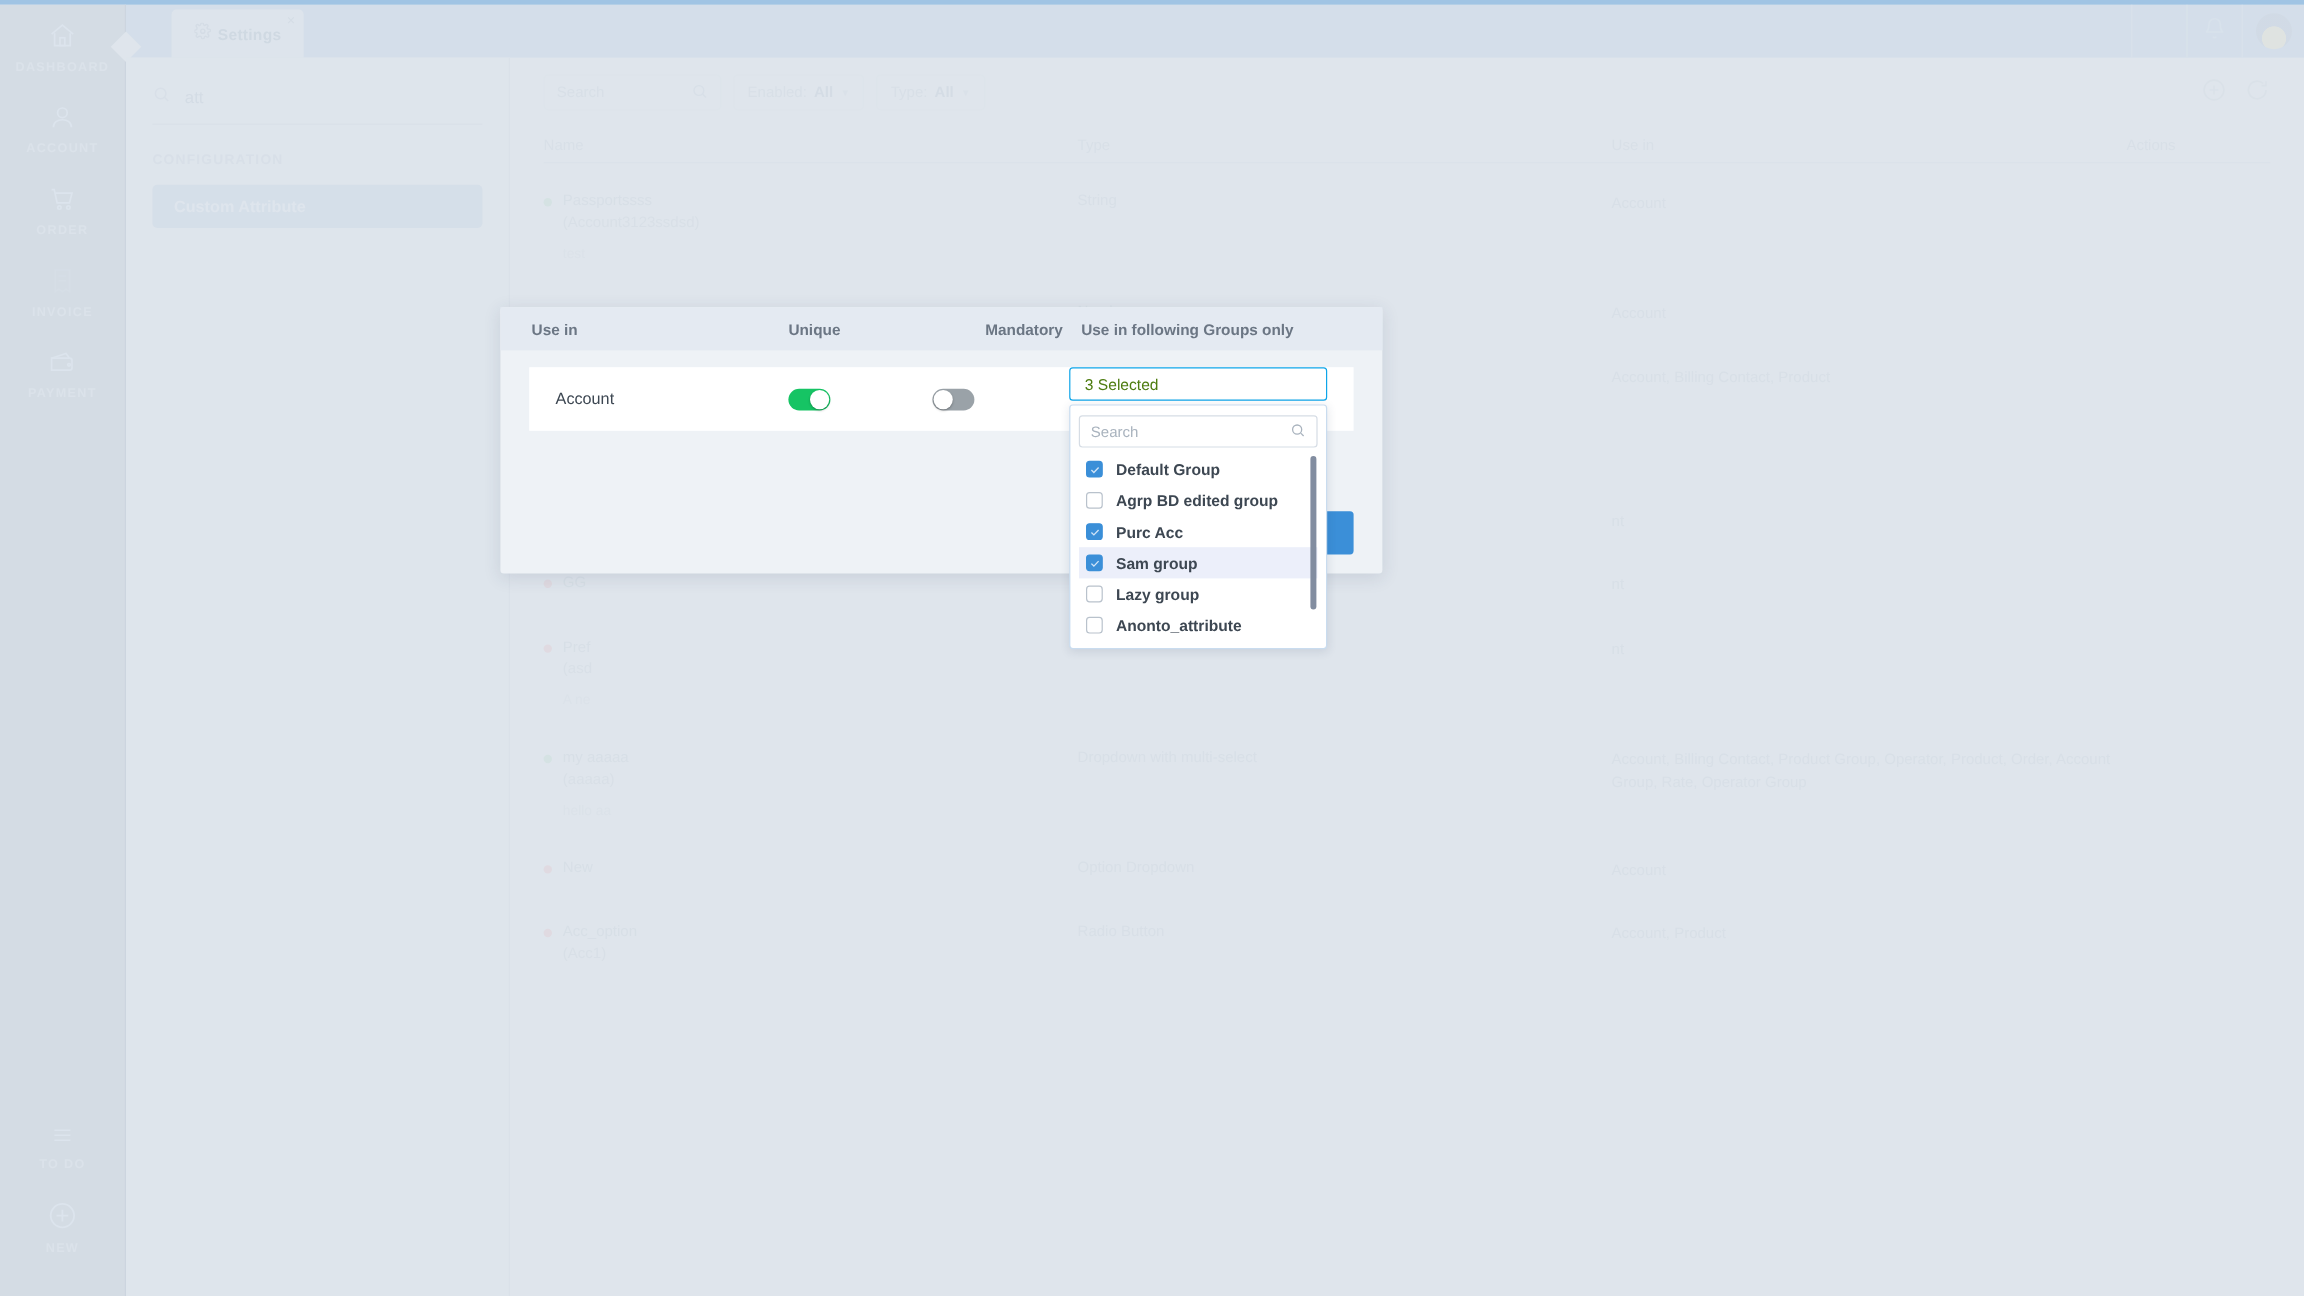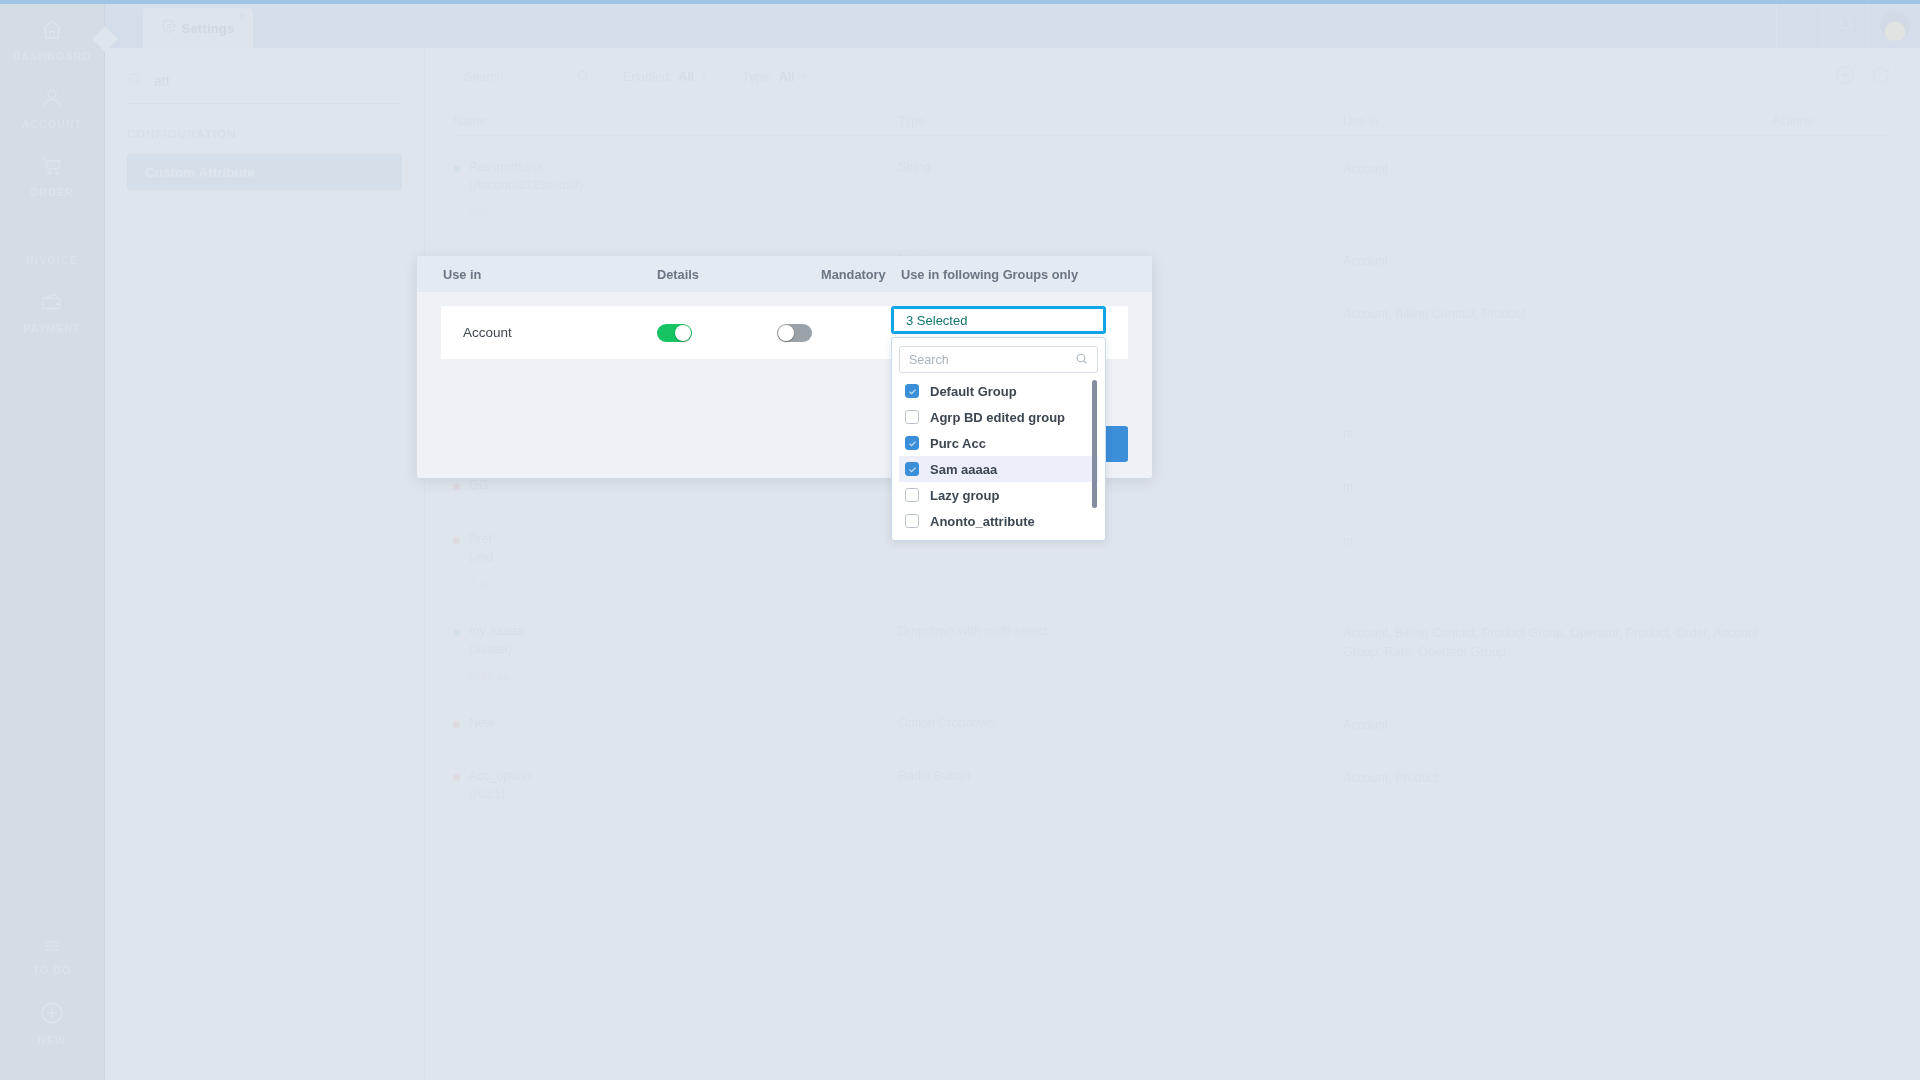--- a/index.html
+++ b/index.html
@@ -208,23 +208,23 @@
   }
   .btn-save {
     width: 96px; height: 36px; border-radius: 3px;
     background: #3b8fd8; color: #fff; border: none;
     font-size: 13.5px; font-family: inherit;
   }
 
   
   .ms-wrap { position: absolute; left: 474px; top: 14px; width: 215px; z-index: 20; }
   .ms-box {
-    height: 28px; background: #fff; border: 3px solid #0ea5e9; border-radius: 3px;
+    height: 28px; background: #fff; border: 1px solid #0ea5e9; border-radius: 3px;
     display: flex; align-items: center; padding: 0 12px;
-    font-size: 13px; color: #0f766e;
+    font-size: 13px; color: #4d7c0f;
   }
   .ms-pop {
     margin-top: 3px; background: #fff;
     border: 1px solid #c9dcef; border-radius: 3px;
     box-shadow: 0 2px 8px rgba(40,60,90,.12);
     padding: 8px 7px 6px;
   }
   .ms-search {
     height: 27px; border: 1px solid #d6dde5; border-radius: 3px;
     display: flex; align-items: center; justify-content: space-between;
@@ -482,21 +482,21 @@
         </div>
     </div>
   </div>
 
   <div class="overlay"></div>
 
   <div class="modal">
 
     <div class="modal-colhead">
       <div class="mc-usein">Use in</div>
-      <div class="mc-uniq">Details</div>
+      <div class="mc-uniq">Unique</div>
       <div class="mc-mand">Mandatory</div>
       <div class="mc-grp">Use in following Groups only</div>
     </div>
 
     <div class="modal-body">
       <div class="assoc-card">
         <div class="ac-usein">Account</div>
         <div class="ac-uniq">
           <div class="toggle on">
               <div class="knob"></div>
@@ -544,21 +544,21 @@
                     </svg>
                   </span>
                   <span>Purc Acc</span>
                 </div>
                 <div class="ms-item sel-row">
                   <span class="cb checked">
                     <svg width="9" height="9" viewBox="0 0 24 24" fill="none" stroke="#cfe3f7" stroke-width="3">
                       <path d="M4 12.5l5.5 5.5L20 7"></path>
                     </svg>
                   </span>
-                  <span>Sam aaaaa</span>
+                  <span>Sam group</span>
                 </div>
                 <div class="ms-item">
                   <span class="cb"></span>
                   <span>Lazy group</span>
                 </div>
                 <div class="ms-item">
                   <span class="cb"></span>
                   <span>Anonto_attribute</span>
                 </div>
               </div>

